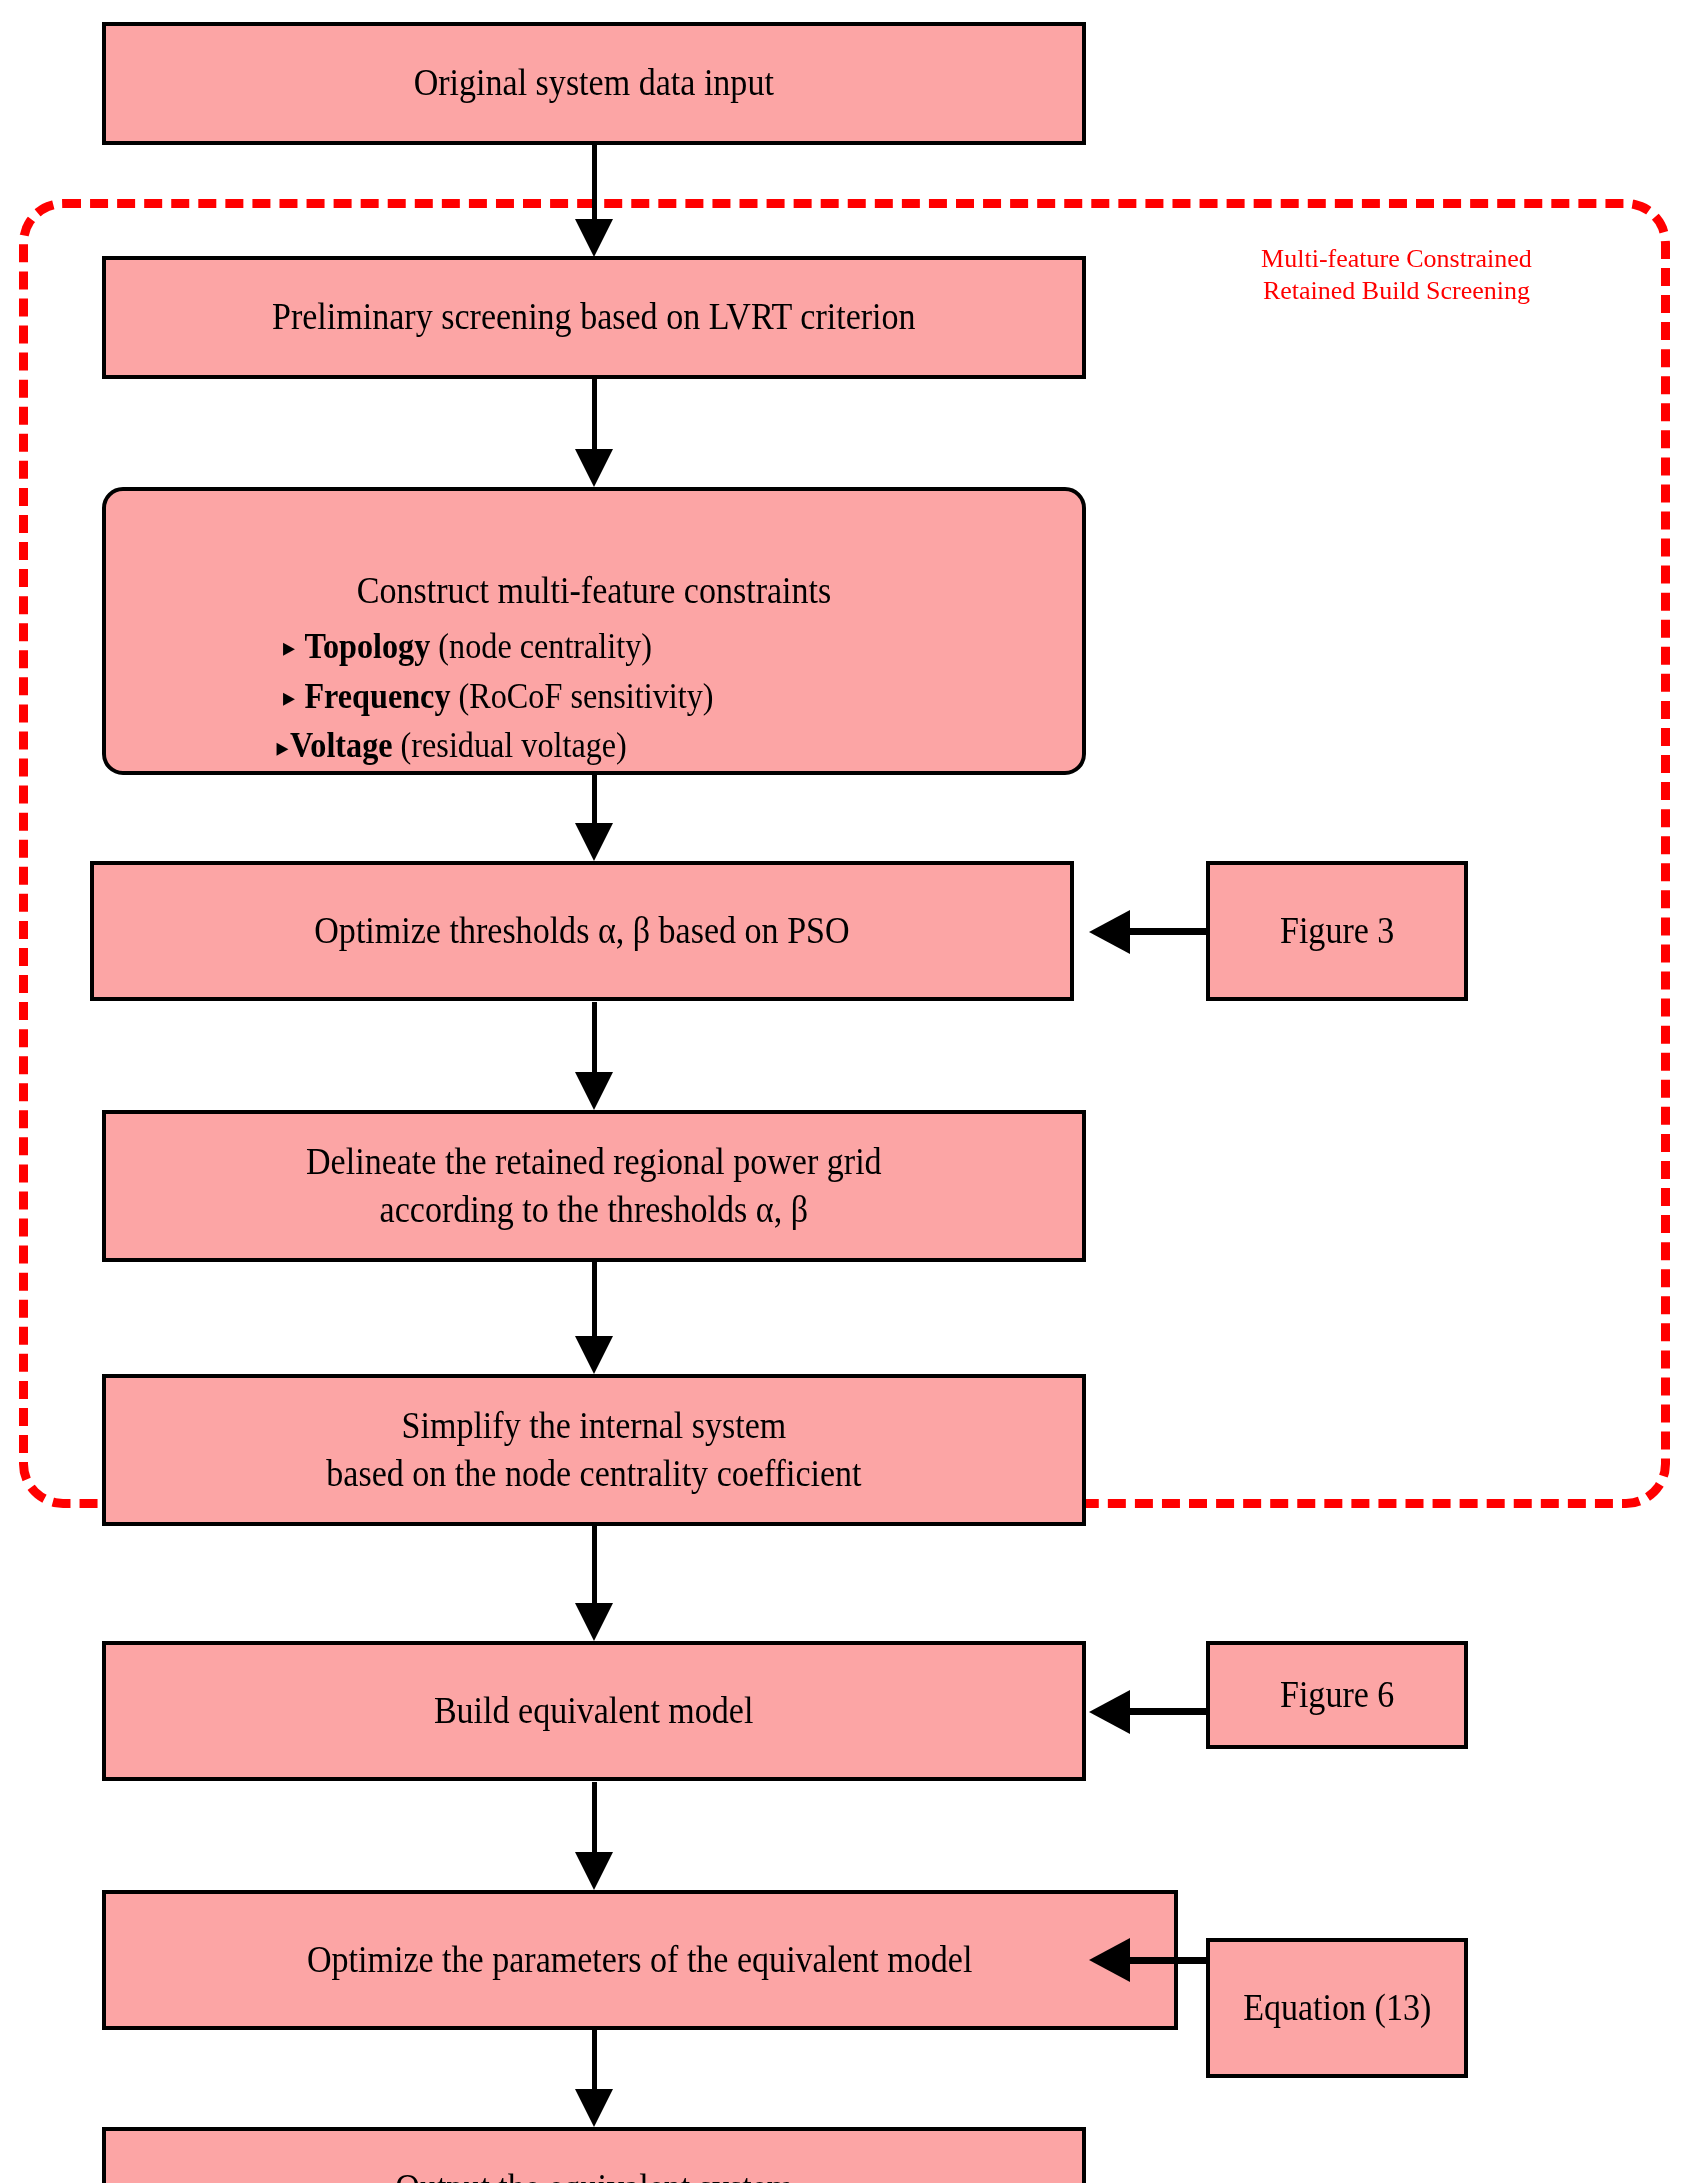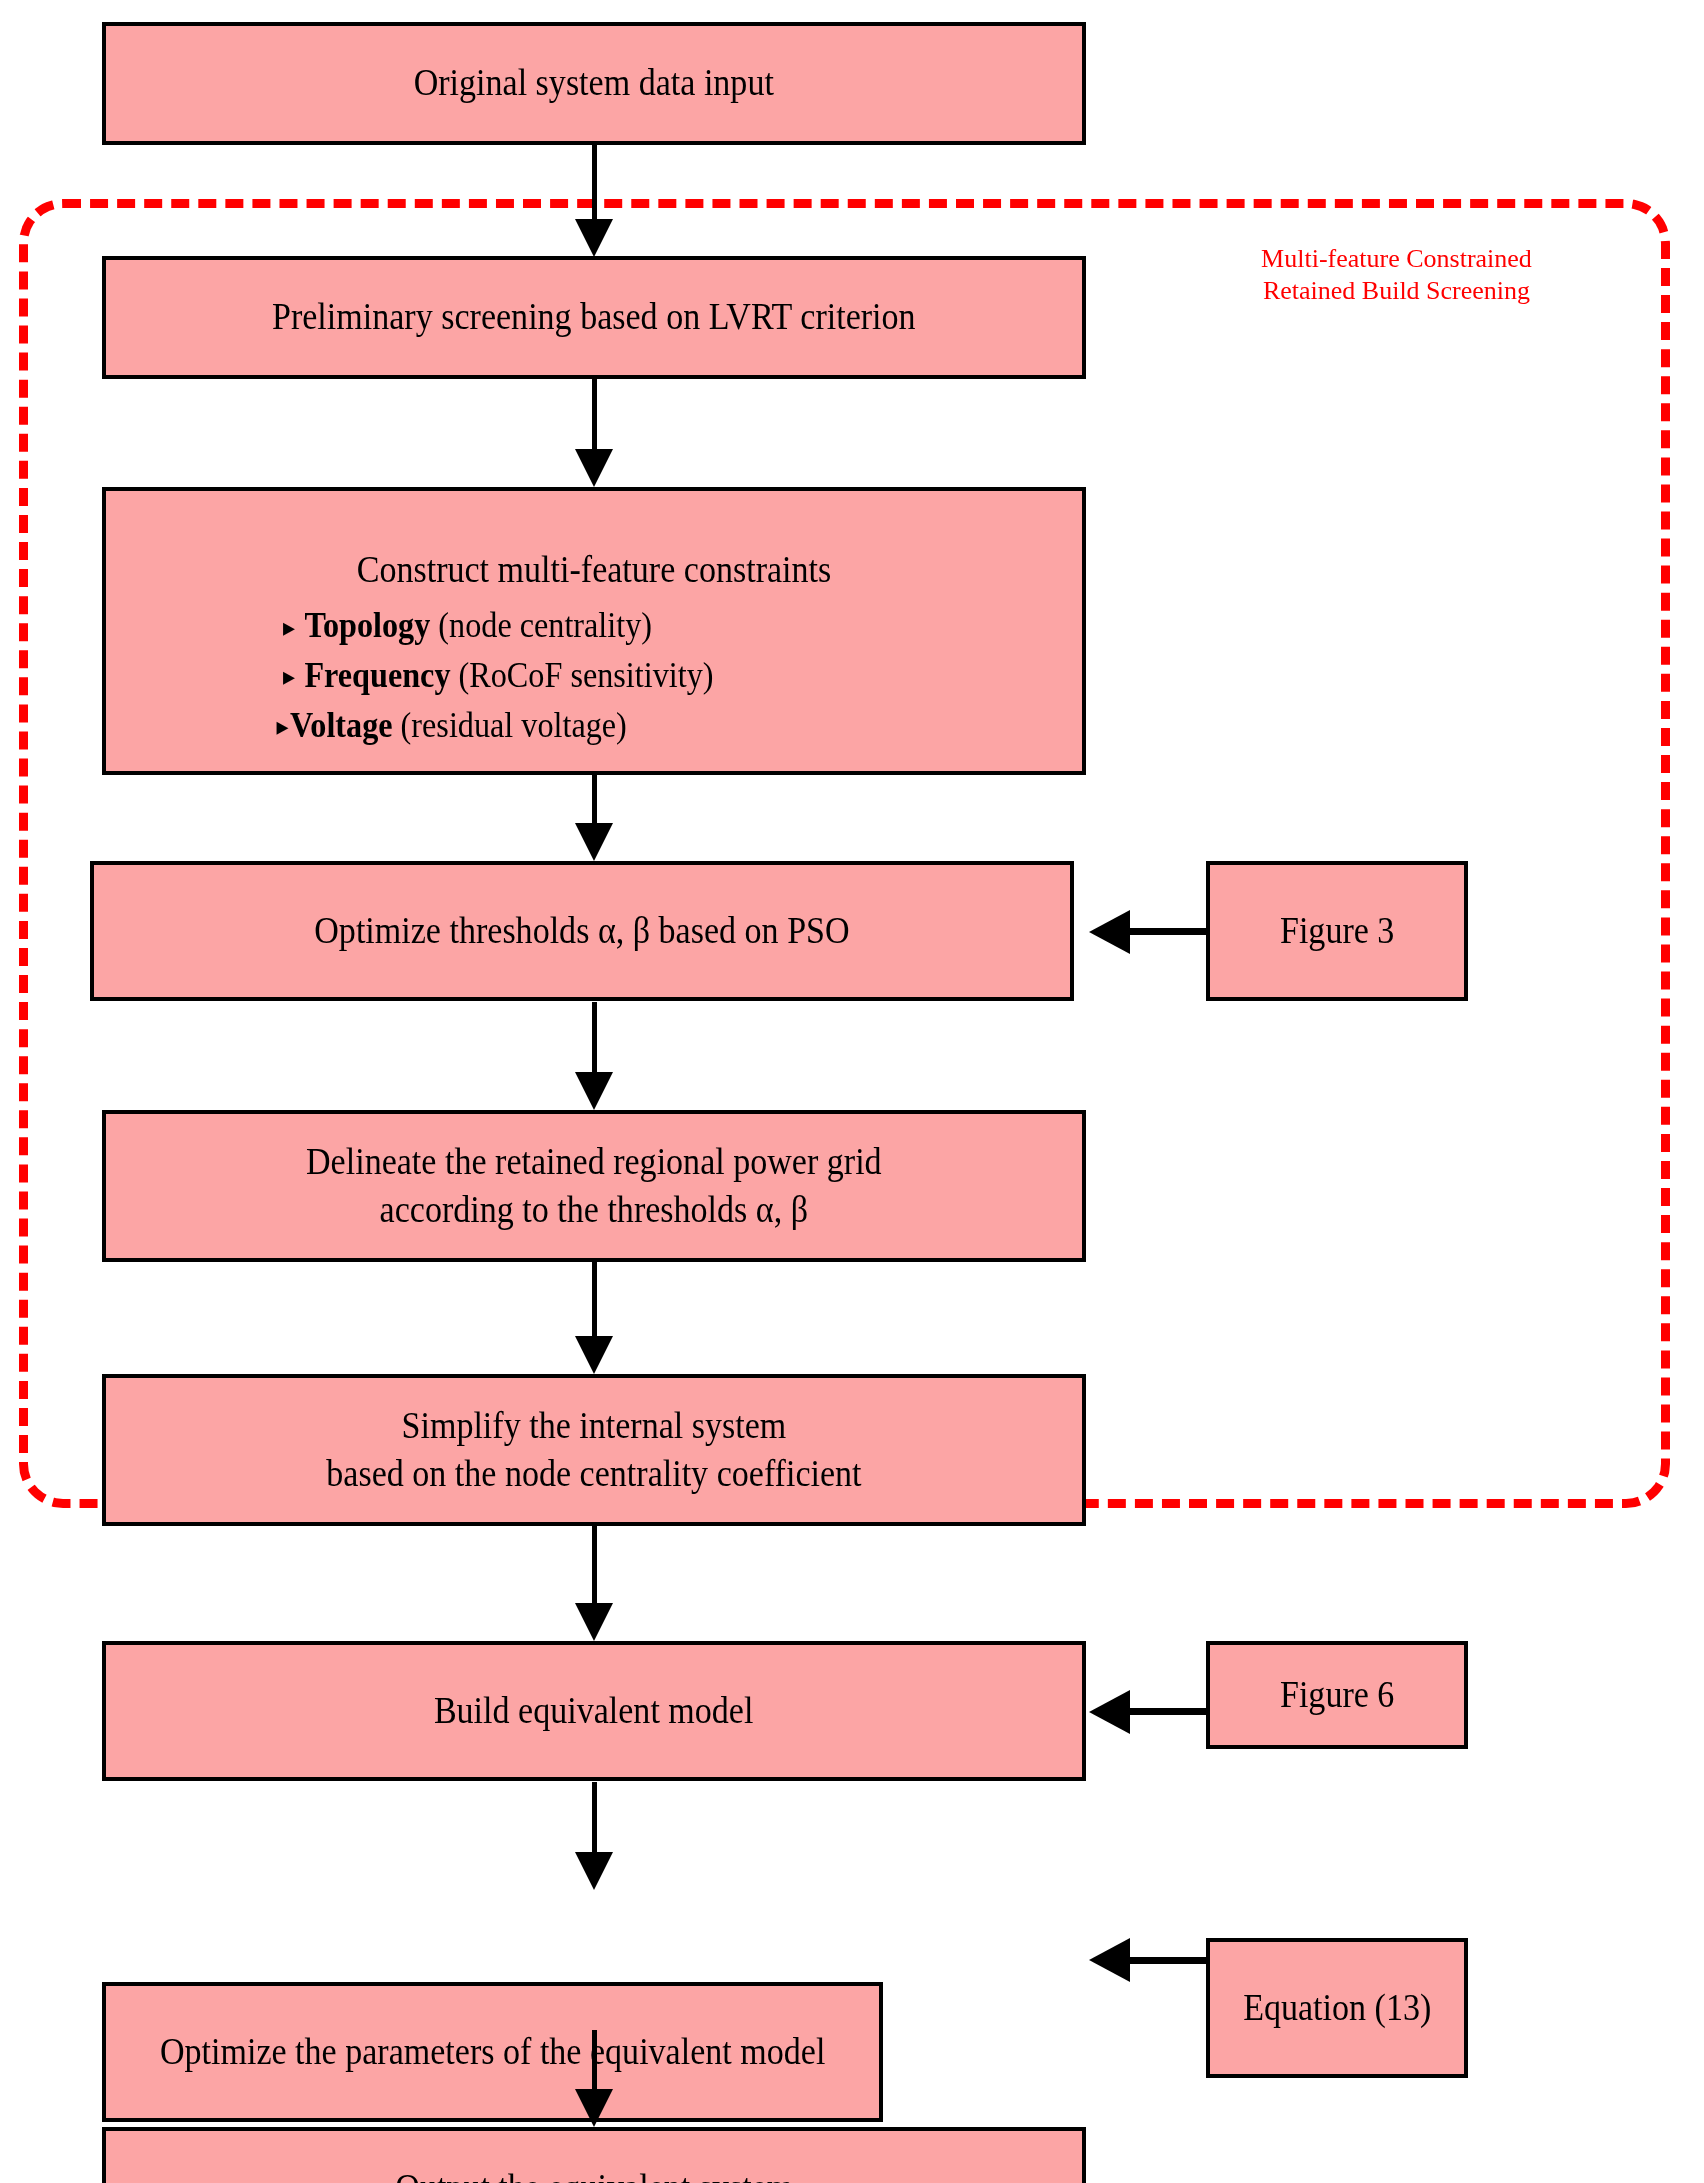--- a/index.html
+++ b/index.html
@@ -49,23 +49,24 @@
   .node-label {
     font-size: 37px;
     line-height: 1.30;
     padding: 0 13px;
     transform: scaleX(0.92);
   }
   .node-label .ln { display: block; }
 
   
   .constraints {
-    align-items: center;
+    align-items: flex-end;
     justify-content: flex-start;
     padding: 34px 0 0 0;
+    border-radius: 21px;
   }
   .constraints-inner {
     width: 100%;
     transform: scaleX(0.92);
   }
   .constraints-title {
     font-size: 37px;
     text-align: center;
     line-height: 1.3;
     margin-bottom: 7.3px;
@@ -198,21 +199,21 @@
 
   <div class="node" style="left:1206px; top:1641px; width:262px; height:108px;">
     <div class="node-label">Figure 6</div>
   </div>
   <div class="hline" style="left:1130px; top:1708px; width:80px;"></div>
   <div class="arrow-left" style="left:1089px; top:1690px;"></div>
 
   <div class="vline" style="left:592px; top:1782px; height:73px;"></div>
   <div class="arrow-down" style="left:575px; top:1852px;"></div>
 
-  <div class="node" style="left:102px; top:1982px; width:781px; height:140px;">
+  <div class="node" style="left:102px; top:1890px; width:1076px; height:140px;">
     <div class="node-label">Optimize the parameters of the equivalent model</div>
   </div>
 
   <div class="node" style="left:1206px; top:1938px; width:262px; height:140px;">
     <div class="node-label">Equation (13)</div>
   </div>
   <div class="hline" style="left:1130px; top:1957px; width:80px;"></div>
   <div class="arrow-left" style="left:1089px; top:1938px;"></div>
 
   <div class="vline" style="left:592px; top:2030px; height:60px;"></div>

